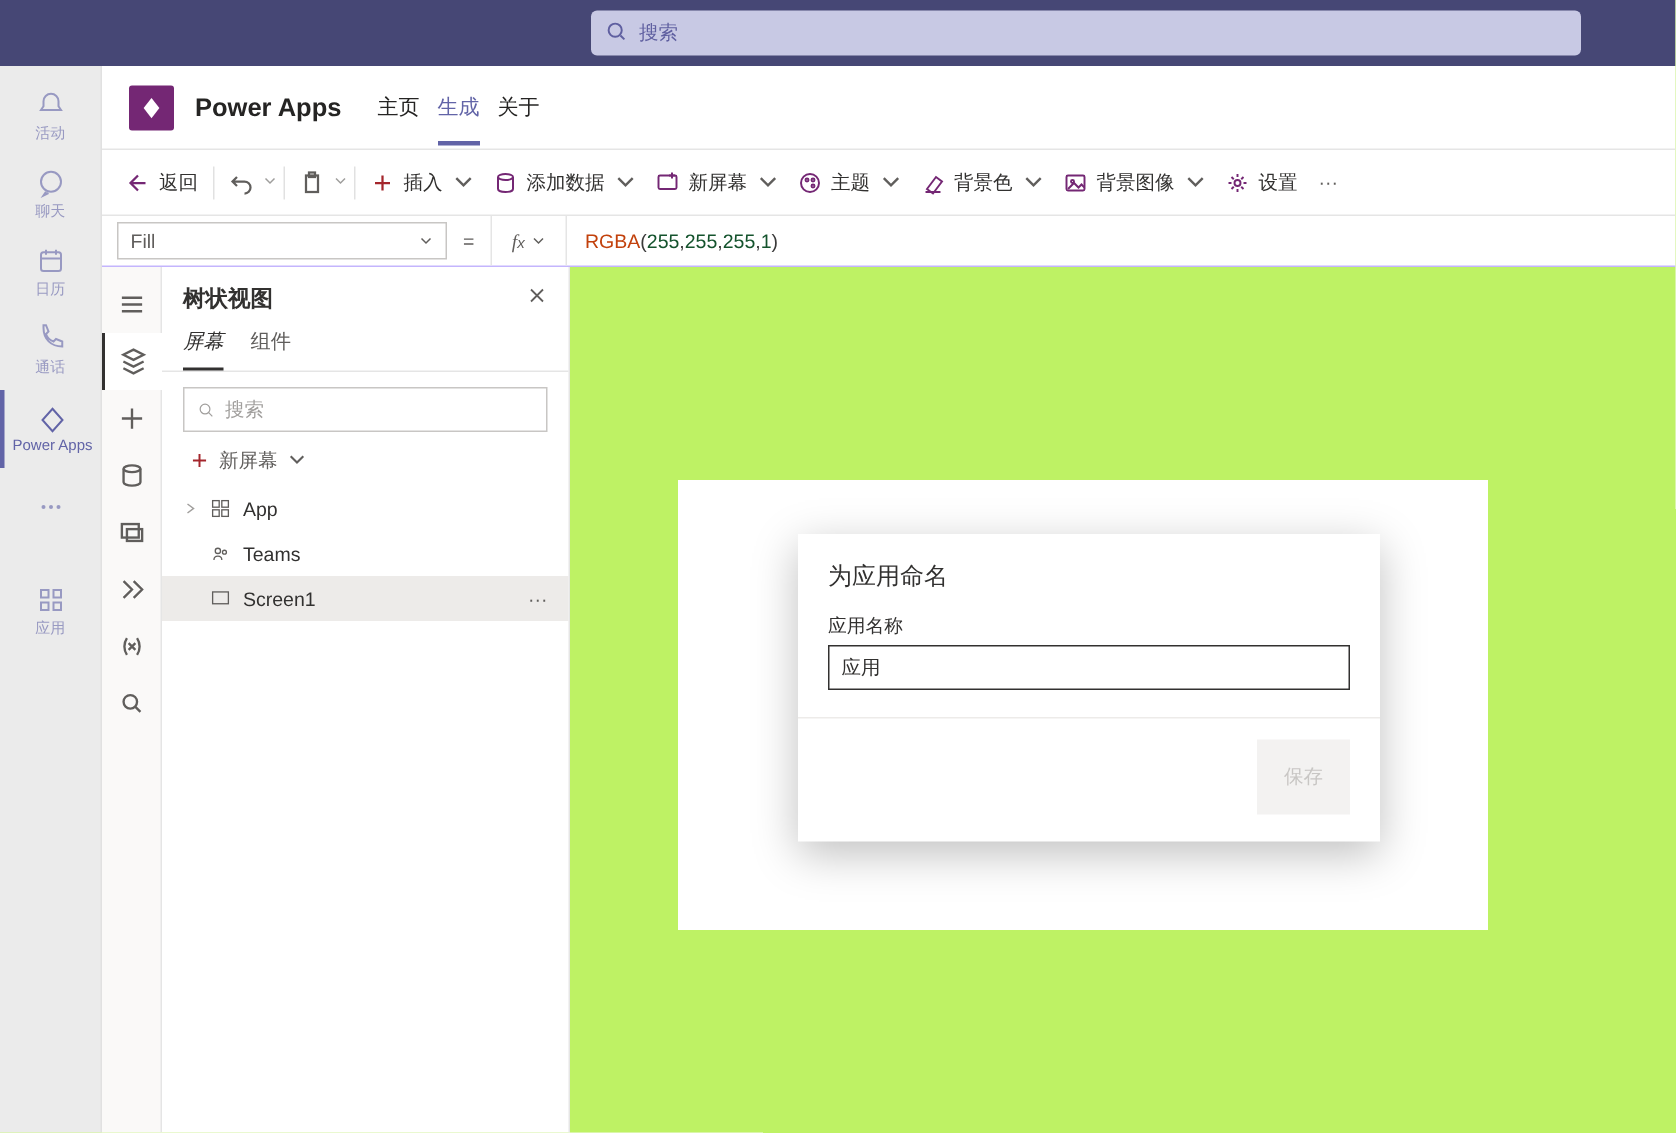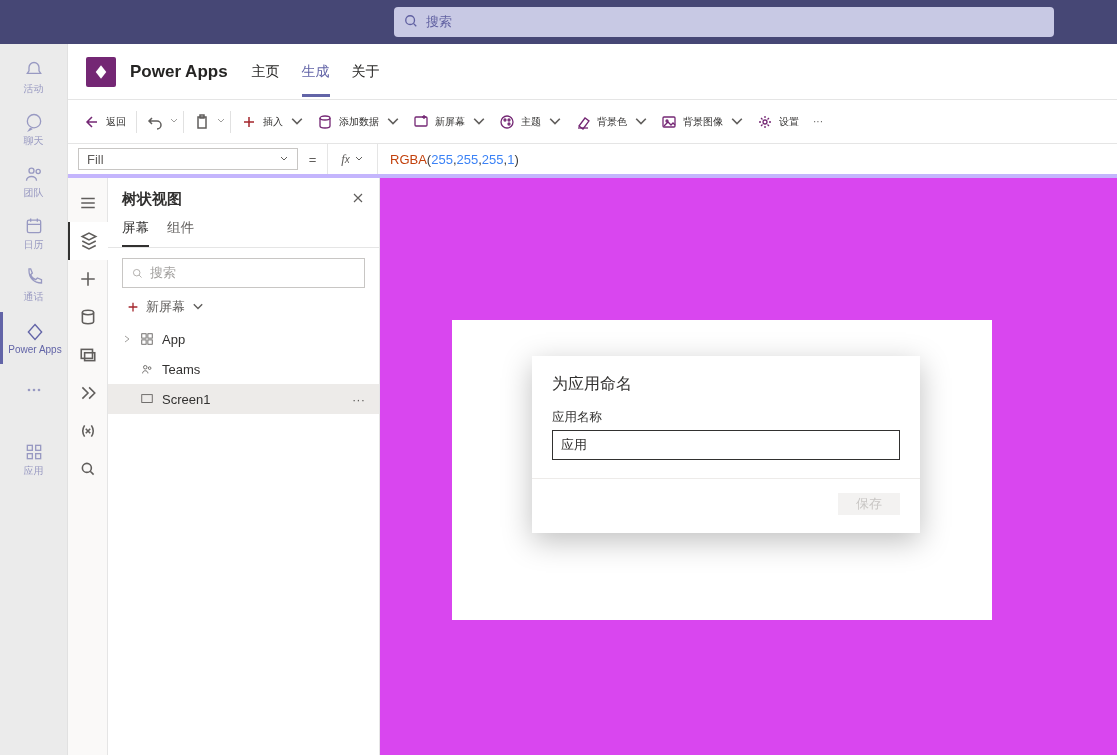--- a/index.html
+++ b/index.html
@@ -24,76 +24,76 @@
   .rail-item.bottom { margin-top: 4px; }
 
   
   .content-col { flex:1; display:flex; flex-direction:column; background:#fff; min-width:0;}
 
   
   .app-header { height: 56px; display:flex; align-items:center; padding: 0 18px; gap: 14px; border-bottom: 1px solid #e5e5e5;}
   .app-logo { width: 30px; height: 30px; background: #742774; border-radius: 2px; display:flex; align-items:center; justify-content:center;}
   .app-logo svg { width: 18px; height:18px;}
   .app-title { font-size: 17px; font-weight: 700; color:#252423; }
-  .app-tabs { display:flex; gap: 22px; margin-left: 10px;}
+  .app-tabs { display:flex; gap: 12px; margin-left: 10px;}
   .app-tab { font-size: 14px; color:#252423; padding: 16px 0; cursor:pointer; position:relative;}
   .app-tab.active { color: #6264A7; }
   .app-tab.active::after { content:""; position:absolute; bottom:0; left:0; right:0; height:3px; background:#6264A7; }
 
   
-  .toolbar { height: 44px; display:flex; align-items:center; gap: 0; padding: 0 10px; border-bottom: 1px solid #e5e5e5; font-size: 10px; color:#323130;}
+  .toolbar { height: 44px; display:flex; align-items:center; gap: 0; padding: 0 10px; border-bottom: 1px solid #e5e5e5; font-size: 13px; color:#323130;}
   .tb-item { display:flex; align-items:center; gap:6px; padding: 4px 6px; cursor:pointer; border-radius:2px;}
   .tb-item svg { width:16px; height:16px; }
   .tb-sep-chev svg { width:10px; height:10px; opacity:.6;}
   .tb-divider { width:1px; height:22px; background:#e1e1e1; margin: 0 4px;}
   .ellipsis { color:#605e5c; padding:4px 8px; cursor:pointer;}
 
   
-  .formula-row { height: 34px; display:flex; align-items:stretch; border-bottom: 4px solid #c4b5fd; font-size:13px;}
+  .formula-row { height: 34px; display:flex; align-items:stretch; border-bottom: 1px solid #c4b5fd; font-size:13px;}
   .prop-select { width: 220px; border:1px solid #c8c6c4; margin:4px 0 4px 10px; display:flex; align-items:center; justify-content:space-between; padding:0 8px; color:#605e5c; background:#fff;}
   .eq { width:30px; display:flex; align-items:center; justify-content:center; color:#605e5c; border-right:1px solid #e5e5e5;}
   .fx { width:50px; display:flex; align-items:center; justify-content:center; gap:4px; font-style:italic; color:#605e5c; border-right:1px solid #e5e5e5;}
   .formula { flex:1; display:flex; align-items:center; padding-left:12px; font-family: Consolas, monospace;}
   .formula .fn { color:#c2410c;}
   .formula .p { color:#3a3a3a;}
-  .formula .num { color:#3b82f6;}
+  .formula .num { color:#14532d;}
 
   
   .body-row { flex:1; display:flex; min-height:0;}
   .mini-rail { width: 40px; background:#FAF9F8; border-right:1px solid #e5e5e5; display:flex; flex-direction:column; align-items:center; padding-top:6px;}
   .mini-item { width:40px; height:38px; display:flex; align-items:center; justify-content:center; color:#605e5c; cursor:pointer;}
   .mini-item.active { border-left: 2px solid #323130; background:#fff;}
   .mini-item svg { width:18px; height:18px;}
 
   .tree-panel { width: 272px; border-right:1px solid #e5e5e5; background:#fff; display:flex; flex-direction:column;}
   .tree-head { display:flex; align-items:center; justify-content:space-between; padding: 12px 14px 4px; }
   .tree-title { font-size:15px; font-weight:700; color:#323130;}
   .tree-close { color:#605e5c; cursor:pointer;}
   .tree-tabs { display:flex; gap:18px; padding: 6px 14px 0; border-bottom:1px solid #e5e5e5;}
   .tree-tab { font-size:13.5px; color:#605e5c; padding-bottom:8px; cursor:pointer;}
-  .tree-tab.active { color:#323130; border-bottom:2px solid #323130;}
+  .tree-tab.active { color:#323130; border-bottom:2px solid #323130;font-style:italic;}
   .tree-search { margin:10px 14px 4px; border:1px solid #c8c6c4; height:30px; display:flex; align-items:center; padding:0 8px; color:#a19f9d; font-size:13px; gap:6px;}
   .new-screen { display:flex; align-items:center; gap:6px; padding:6px 18px; color:#605e5c; font-size:13px; cursor:pointer;}
   .new-screen svg {width:14px; height:14px; color:#a4262c;}
   .tree-list { padding: 2px 0;}
   .tree-node { display:flex; align-items:center; gap:8px; height:30px; padding: 0 14px; font-size:13px; color:#323130; cursor:pointer;text-align:right;}
   .tree-node .chev { width:10px; color:#a19f9d;}
   .tree-node svg.tico { width:14px; height:14px; color:#605e5c;}
   .tree-node.selected { background:#EDEBE9;}
   .tree-node .dots { margin-left:auto; color:#605e5c;}
 
-  .canvas-area { flex:1; background:#d946ef; position:relative;}
+  .canvas-area { flex:1; background:#bef264; position:relative;}
   .screen-card { position:absolute; left:72px; top:142px; width:540px; height:300px; background:#fff; }
   .modal { position:absolute; left:152px; top:178px; width:388px; background:#fff; box-shadow: 0 8px 28px rgba(0,0,0,.25); padding: 18px 20px;}
   .modal-title { font-size:16px; color:#323130; margin-bottom:14px;}
   .field-label { font-size:12.5px; color:#323130; margin-bottom:4px;}
   .field-input { width:100%; height:30px; border:1px solid #323130; padding:0 8px; font-size:13px; color:#323130;}
   .modal-sep { height:1px; background:#edebe9; margin: 18px -20px 14px;}
   .modal-actions { display:flex; justify-content:flex-end;}
-  .save-btn { background:#f3f2f1; border:none; color:#c8c6c4; padding:2px 18px; font-size:13px; cursor:default;}
+  .save-btn { background:#f3f2f1; border:none; color:#c8c6c4; padding:16px 18px; font-size:13px; cursor:default;}
 </style>
 </head>
 <body>
 
 <div class="title-bar">
   <div class="nav-arrows">
     <div><svg viewBox="0 0 16 16" fill="none" stroke="currentColor" stroke-width="1.5">
           <path d="M10 3 5 8l5 5"></path>
         </svg></div>
     <div><svg viewBox="0 0 16 16" fill="none" stroke="currentColor" stroke-width="1.5">
@@ -120,28 +120,20 @@
     </div>
     <div class="rail-item">
       <svg viewBox="0 0 24 24" fill="none" stroke="currentColor" stroke-width="1.6">
           <circle cx="12" cy="11" r="8"></circle>
           <path d="M8 19l-2 3 4-2"></path>
         </svg>
       <span>聊天</span>
     </div>
     <div class="rail-item">
       <svg viewBox="0 0 24 24" fill="none" stroke="currentColor" stroke-width="1.6">
-          <circle cx="9" cy="8" r="3"></circle>
-          <circle cx="17" cy="9" r="2.5"></circle>
-          <path d="M3 20c0-3 3-5 6-5s6 2 6 5"></path>
-        </svg>
-      <span>团队</span>
-    </div>
-    <div class="rail-item">
-      <svg viewBox="0 0 24 24" fill="none" stroke="currentColor" stroke-width="1.6">
           <rect x="4" y="5" width="16" height="15" rx="2"></rect>
           <path d="M4 10h16M8 3v4M16 3v4"></path>
         </svg>
       <span>日历</span>
     </div>
     <div class="rail-item">
       <svg viewBox="0 0 24 24" fill="none" stroke="currentColor" stroke-width="1.6">
           <path d="M6 3c0 9 6 15 15 15v-4l-5-2-2 2c-3-1-5-3-6-6l2-2-2-5H6v2Z"></path>
         </svg>
       <span>通话</span>

